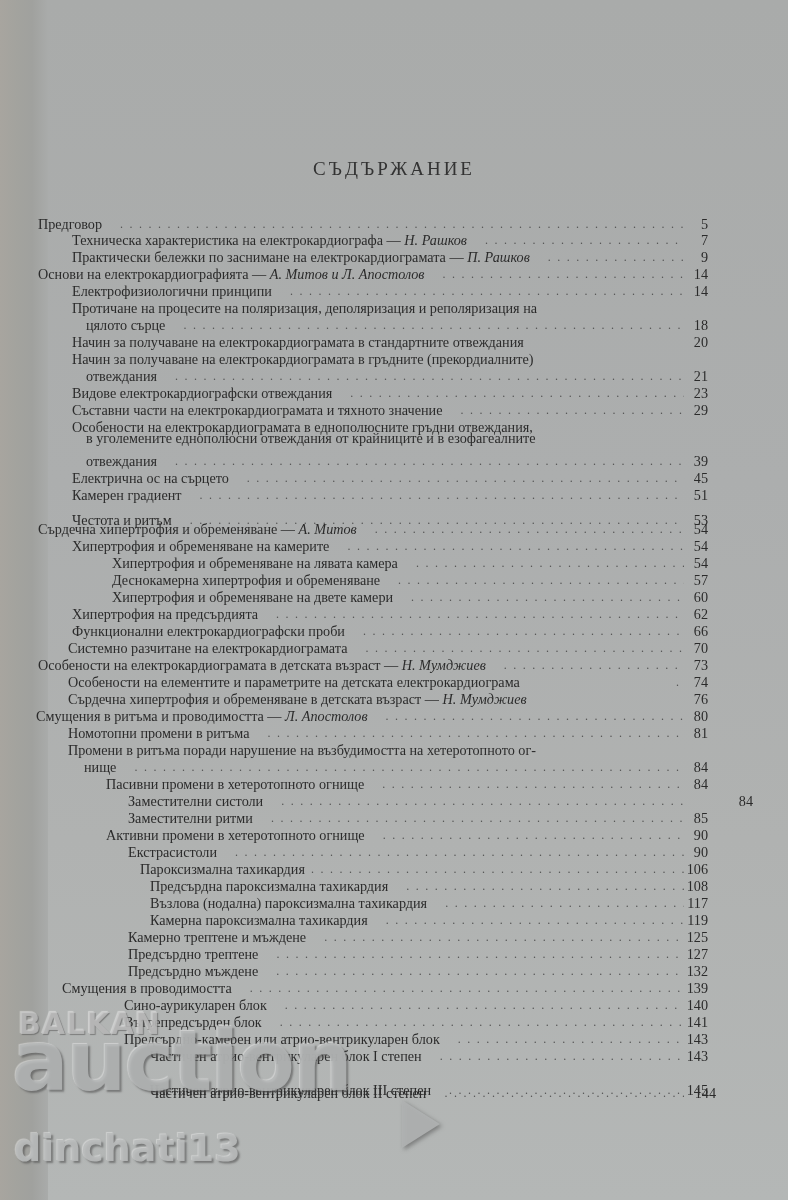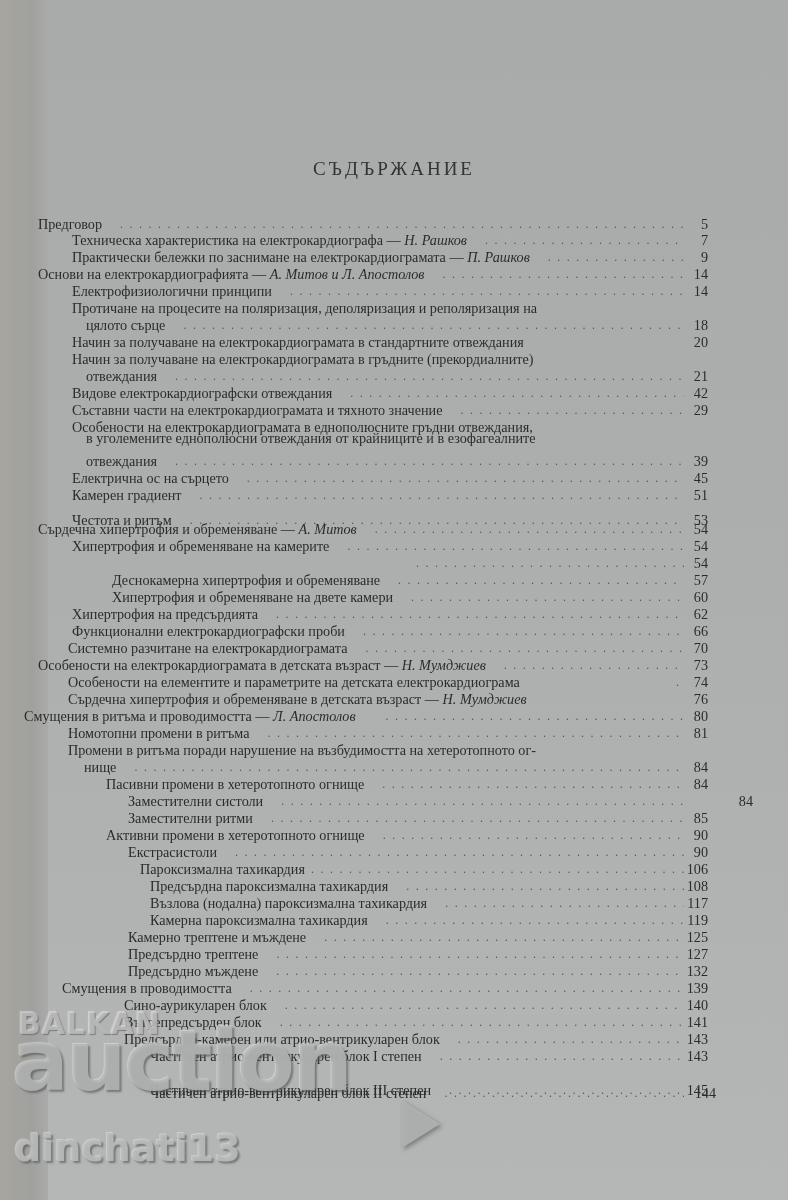--- a/index.html
+++ b/index.html
@@ -109,21 +109,21 @@
     <div class="row" style="top: 135px;">
       <span class="label" style="left: 72px;"><span>Начин за получаване на електрокардиограмата в гръдните (прекордиалните)</span></span>
     </div>
     <div class="row" style="top: 152px;">
       <span class="label" style="left: 86px;"><span>отвеждания</span></span>
       <span class="page">21</span>
       <span class="dots" style="left: 175.062px; width: 508.938px;">............................................................</span>
     </div>
     <div class="row" style="top: 169px;">
       <span class="label" style="left: 72px;"><span>Видове електрокардиографски отвеждания</span></span>
-      <span class="page">42</span>
+      <span class="page">23</span>
       <span class="dots" style="left: 350.344px; width: 333.656px;">............................................................</span>
     </div>
     <div class="row" style="top: 186px;">
       <span class="label" style="left: 72px;"><span>Съставни части на електрокардиограмата и тяхното значение</span></span>
       <span class="page">29</span>
       <span class="dots" style="left: 460.438px; width: 223.562px;">............................................................</span>
     </div>
     <div class="row" style="top: 203px;">
       <span class="label" style="left: 72px;"><span>Особености на електрокардиограмата в еднополюсните гръдни отвеждания,</span></span>
     </div>
@@ -154,20 +154,21 @@
       <span class="label" style="left: 38px;"><span>Сърдечна хипертрофия и обременяване — </span><span class="author">А. Митов</span></span>
       <span class="page">54</span>
       <span class="dots" style="left: 374.734px; width: 309.266px;">............................................................</span>
     </div>
     <div class="row" style="top: 322px;">
       <span class="label" style="left: 72px;"><span>Хипертрофия и обременяване на камерите</span></span>
       <span class="page">54</span>
       <span class="dots" style="left: 347.406px; width: 336.594px;">............................................................</span>
     </div>
     <div class="row" style="top: 339px;">
+      <span class="label" style="left: 112px;"><span>Хипертрофия и обременяване на лявата камера</span></span>
       <span class="page">54</span>
       <span class="dots" style="left: 415.891px; width: 268.109px;">............................................................</span>
     </div>
     <div class="row" style="top: 356px;">
       <span class="label" style="left: 112px;"><span>Деснокамерна хипертрофия и обременяване</span></span>
       <span class="page">57</span>
       <span class="dots" style="left: 398.109px; width: 285.891px;">............................................................</span>
     </div>
     <div class="row" style="top: 373px;">
       <span class="label" style="left: 112px;"><span>Хипертрофия и обременяване на двете камери</span></span>
@@ -197,21 +198,21 @@
     <div class="row" style="top: 458px;">
       <span class="label" style="left: 68px;"><span>Особености на елементите и параметрите на детската електрокардиограма</span></span>
       <span class="page">74</span>
       <span class="dots" style="left: 676px; width: 8px;">............................................................</span>
     </div>
     <div class="row" style="top: 475px;">
       <span class="label" style="left: 68px;"><span>Сърдечна хипертрофия и обременяване в детската възраст — </span><span class="author">Н. Мумджиев</span></span>
       <span class="page">76</span>
     </div>
     <div class="row" style="top: 492px;">
-      <span class="label" style="left: 24px; text-align: center;"><span>Смущения в ритъма и проводимостта — </span><span class="author">Л. Апостолов</span></span>
+      <span class="label" style="left: 36px; text-align: center;"><span>Смущения в ритъма и проводимостта — </span><span class="author">Л. Апостолов</span></span>
       <span class="page">80</span>
       <span class="dots" style="left: 385.562px; width: 298.438px;">............................................................</span>
     </div>
     <div class="row" style="top: 509px;">
       <span class="label" style="left: 68px;"><span>Номотопни промени в ритъма</span></span>
       <span class="page">81</span>
       <span class="dots" style="left: 267.562px; width: 416.438px;">............................................................</span>
     </div>
     <div class="row" style="top: 526px;">
       <span class="label" style="left: 68px;"><span>Промени в ритъма поради нарушение на възбудимостта на хетеротопното ог-</span></span>

